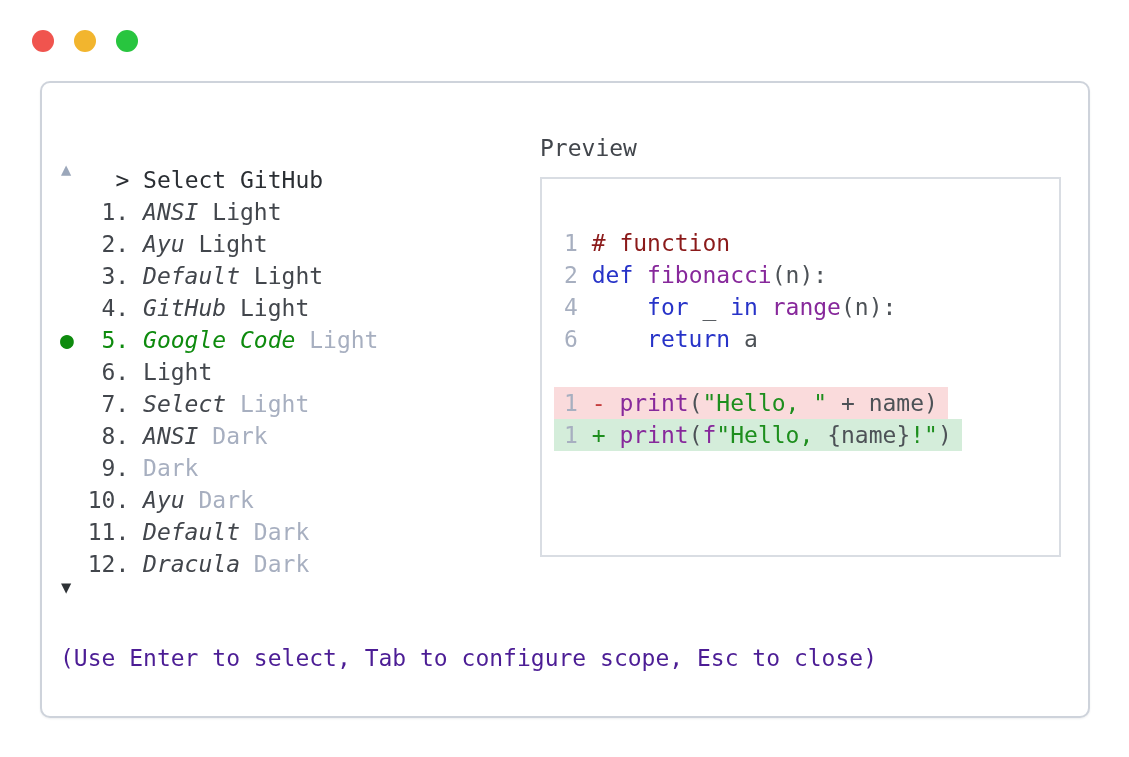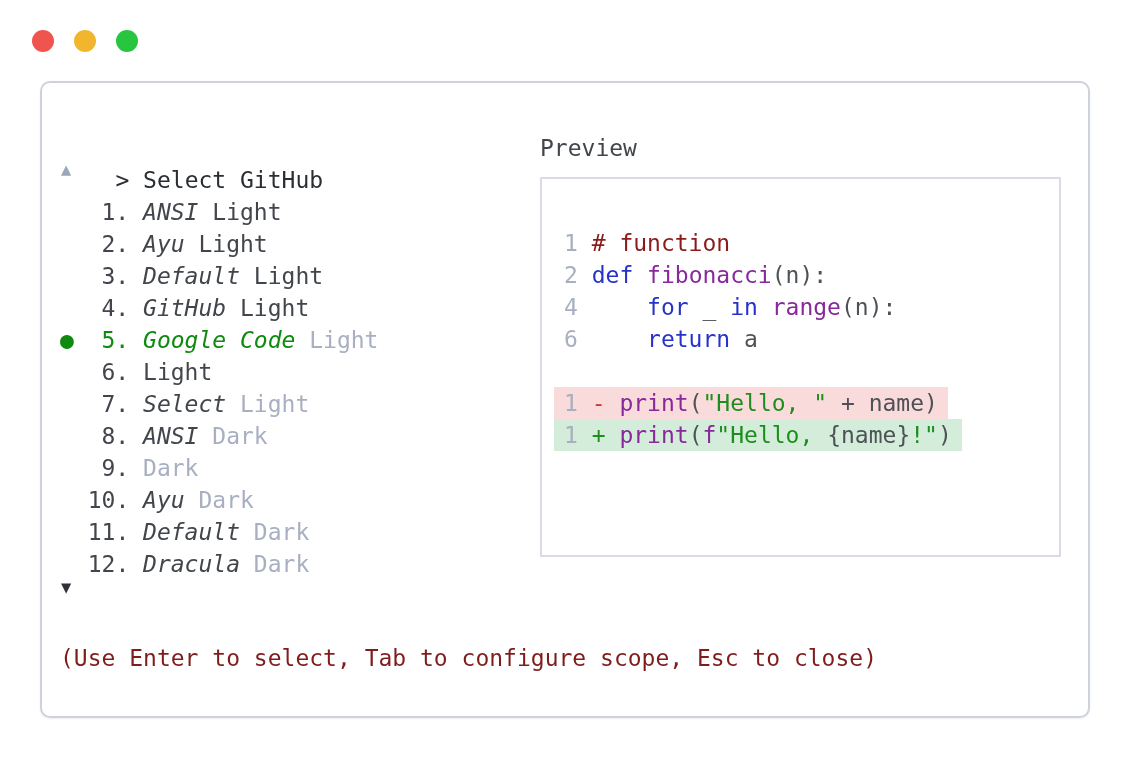--- a/index.html
+++ b/index.html
@@ -56,21 +56,21 @@
   .tk-kw  { color:#2733c8;text-align:right; }
   .tk-fn  { color:#87289b; }
   .tk-com { color:#8b1a1a; }
   .tk-num { color:#0c6c6c; }
   .tk-str { color:#1d8e1d; }
   .tk-rem { color:#c43c3c; }
   .tk-add { color:#1d8e1d; }
 
   
   .footer { position:absolute; left:18px; top:559px; font-size:23px; line-height:32px;
-    color:#7f1d1d; white-space:pre; }
+    color:#4c1d95; white-space:pre; }
 </style>
 </head>
 <body>
 
 <div class="traffic">
   <span class="dot" style="background-color: rgb(240, 84, 78);"></span>
   <span class="dot" style="background-color: rgb(242, 181, 46);"></span>
   <span class="dot" style="background-color: rgb(40, 197, 63);"></span>
 </div>
 

